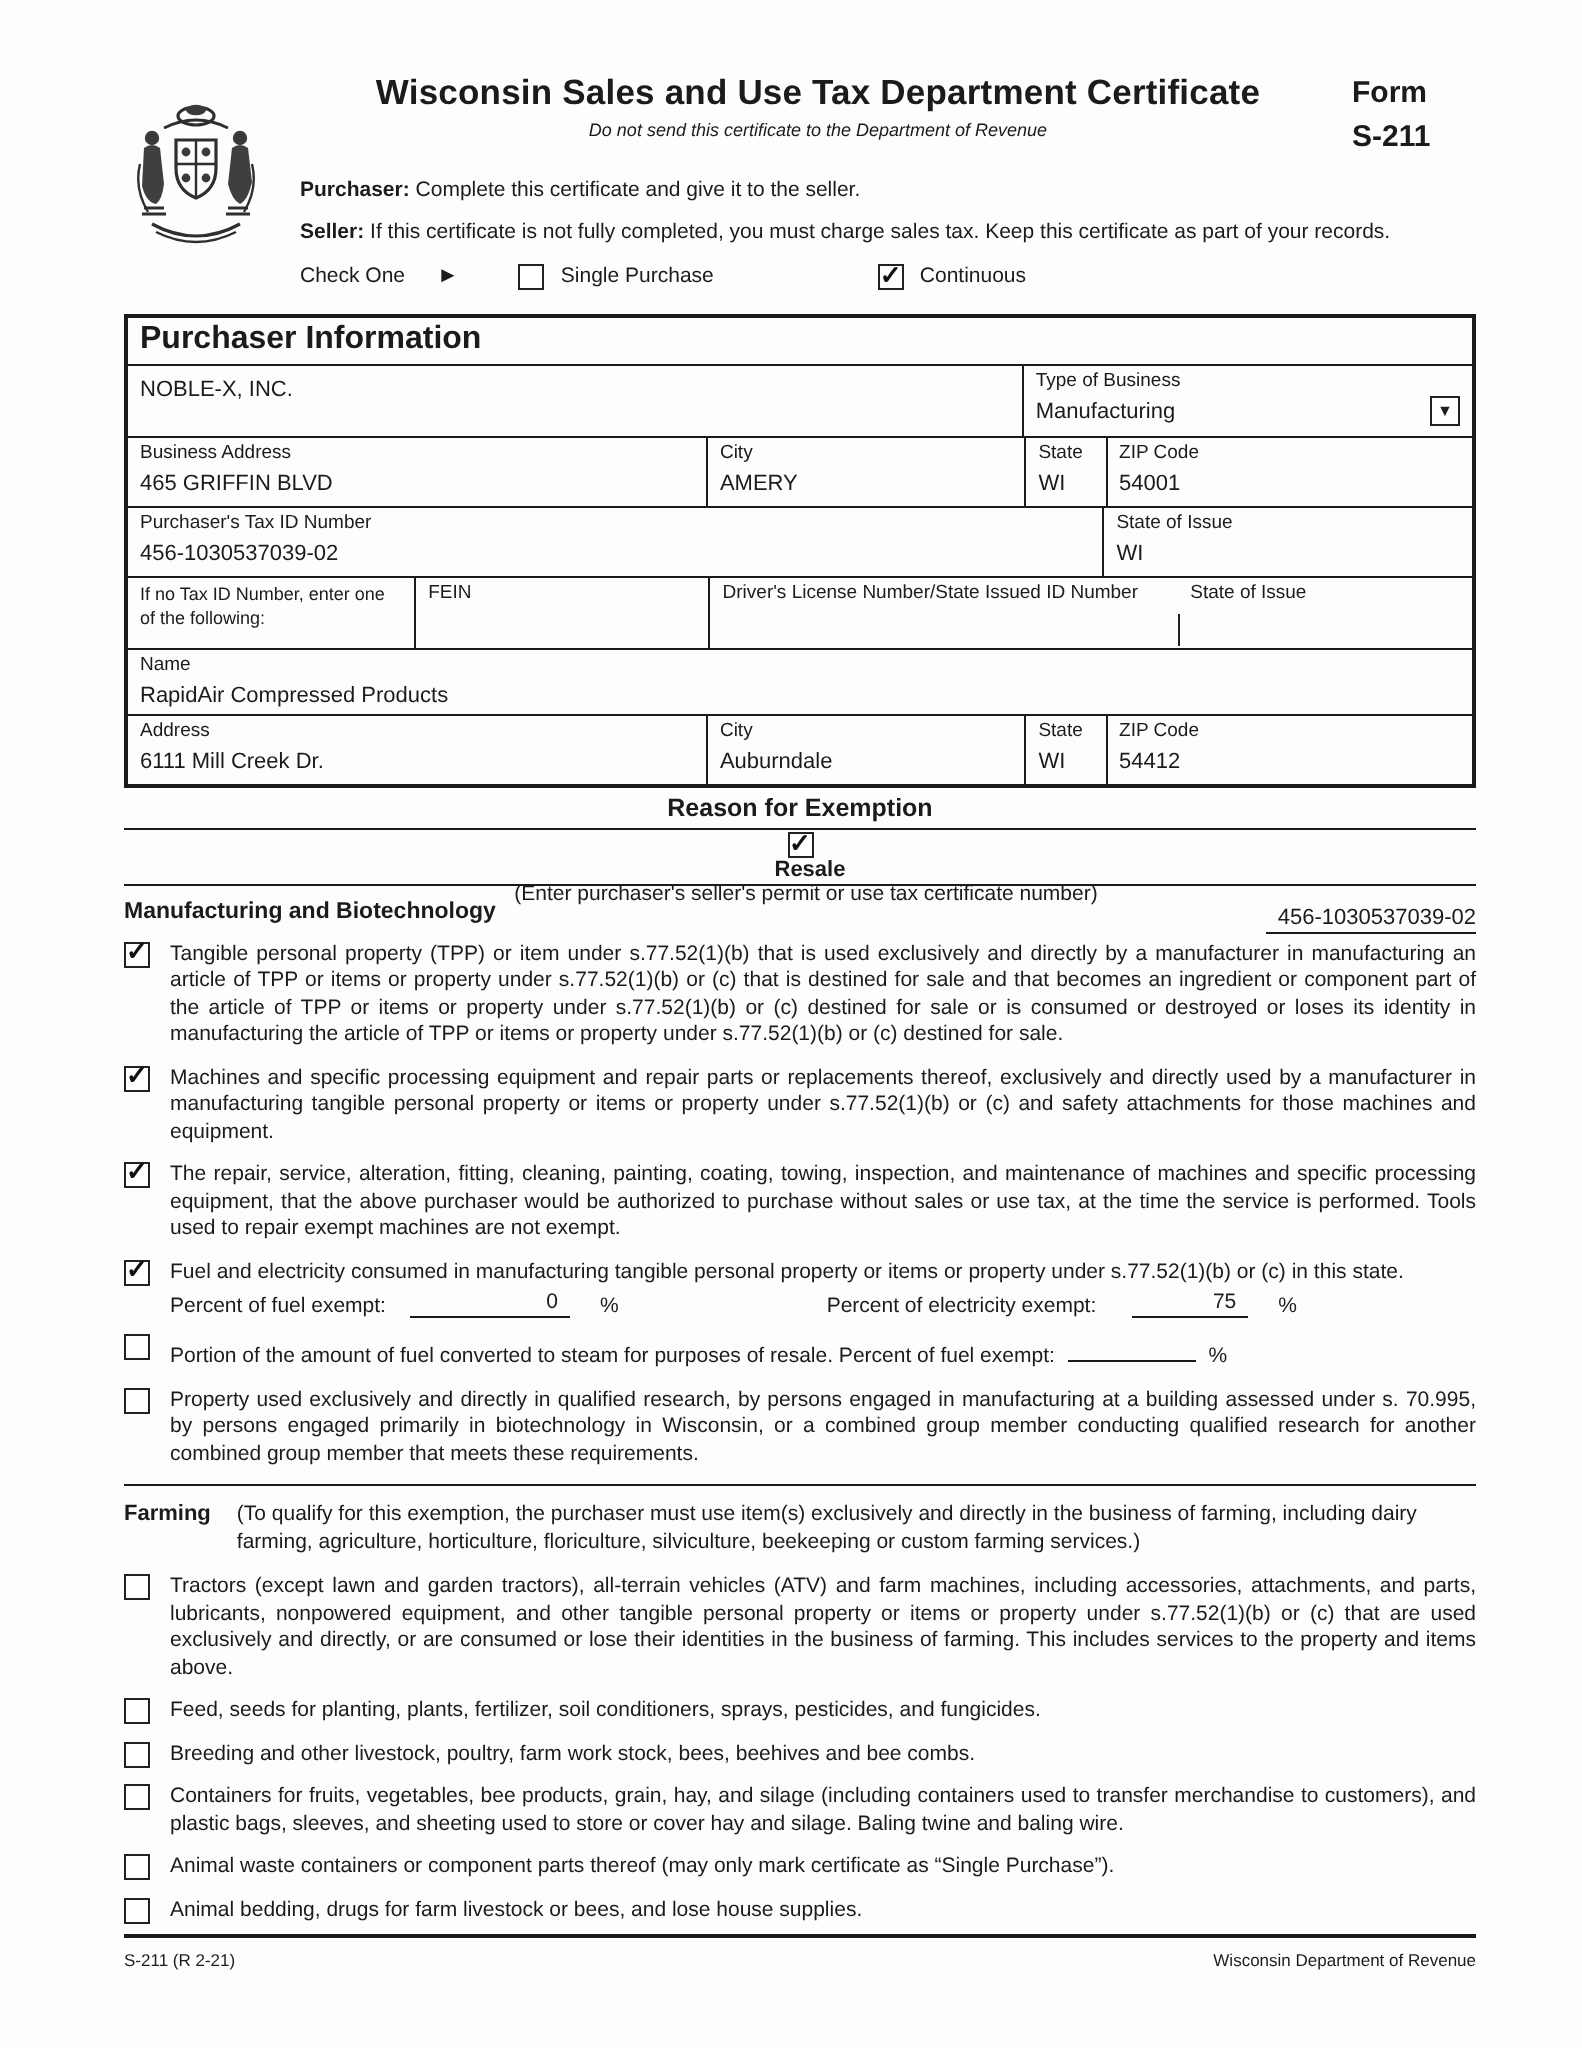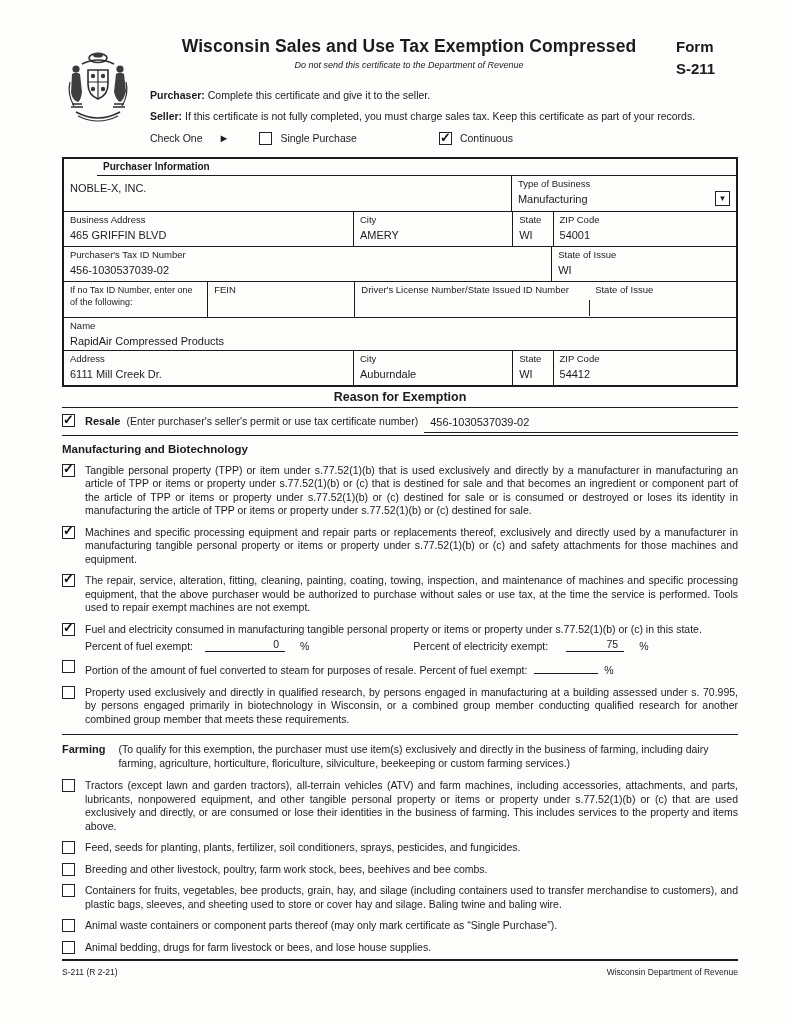--- a/index.html
+++ b/index.html
@@ -27,41 +27,41 @@
     position:relative; background:#fff; flex:0 0 auto;
   }
   .checkbox.checked::after {
     content:"✓"; position:absolute; left:0px; top:-3px; font-size:13px; font-weight:bold; color:#111;
   }
   .cb-label { margin-left:8px; }
   .sp-box { margin-left:30px; }
   .cont-box { margin-left:82px; }
   
   .info-table { border:2px solid #1b1b1b; margin-top:2px; }
-  .sec-row { font-size:10px; font-weight:bold; padding:2px 6px 3px; border-bottom:1.6px solid #1b1b1b;margin-left:33px; }
+  .sec-row { font-size:16px; font-weight:bold; padding:2px 6px 3px; border-bottom:1.6px solid #1b1b1b; }
   .trow { display:flex; border-bottom:1.6px solid #1b1b1b; }
   .trow:last-child { border-bottom:none; }
   .cell { padding:2px 6px; position:relative; }
   .cell + .cell { border-left:1.6px solid #1b1b1b; }
   .lbl { font-size:9.5px; }
   .val { font-size:11px; margin-top:4px; white-space:nowrap; }
   .h35 { height:35px; } .h36 { height:36px; } .h33 { height:33px; } .h34 { height:34px; }
   .type-value { display:flex; justify-content:space-between; align-items:center; }
   .dropdown-btn {
     width:15px; height:15px; border:1.6px solid #222; display:flex; align-items:center;
     justify-content:center; font-size:8px; background:#fff; margin-top:-2px; cursor:default;
   }
   .two-line-lbl { font-size:9px; line-height:1.35; }
   .dl-cell { flex:1; }
   .dl-state-lbl { position:absolute; left:63%; top:2px; font-size:9.5px; }
   .dl-sub-divider { position:absolute; left:61.5%; top:52%; height:48%; border-left:1.6px solid #222; }
   
   .reason-head { text-align:center; font-size:12.5px; font-weight:bold; padding:3px 0 3px; }
   .rule { border-top:1.6px solid #1b1b1b; }
-  .resale-row { display:flex; align-items:center; height:24px; margin:1px 0 2px; font-size:11px; }
+  .resale-row { display:flex; align-items:center; height:24px; margin:1px 0 2px; font-size:11px;flex-direction:column; }
   .resale-label { font-weight:bold; margin-left:10px; }
   .resale-hint { margin-left:6px; font-size:10.5px; }
   .fill-line { flex:1; border-bottom:1.6px solid #1b1b1b; margin-left:6px; padding:0 0 1px 6px; font-size:11px; align-self:flex-end; height:17px; }
   .mfg-head { font-size:11.5px; font-weight:bold; margin:7px 0 9px; }
   .item { display:flex; font-size:10.5px; line-height:13.5px; margin-bottom:8px; }
   .item .checkbox { margin-right:10px; margin-top:0; }
   .item-text { flex:1; text-align:justify; }
   .percent-row { display:flex; align-items:flex-end; font-size:10.5px; margin:-2px 0 8px 23px;gap:12px; }
   .blank { display:inline-block; border-bottom:1.2px solid #1b1b1b; text-align:right; padding:0 6px 0 0; height:14px; }
   .blank.b-fuel { width:80px; }
@@ -99,21 +99,21 @@
         <path d="M54 32 q4 -3 8 0 l2 17 q-2 9 -6 11 q-4 -2 -6 -10 z" fill="#3f3f3f"></path>
         <path d="M52 62 h10 M51 65 h12" stroke="#2e2e2e" stroke-width="1.4"></path>
         <path d="M14 70 q22 12 44 0" fill="none" stroke="#2e2e2e" stroke-width="1.6"></path>
         <path d="M16 74 q20 10 40 0" fill="none" stroke="#2e2e2e" stroke-width="1.2"></path>
         <path d="M8 40 q-3 12 4 24 M64 40 q3 12 -4 24" fill="none" stroke="#2e2e2e" stroke-width="1.2"></path>
       </svg>
     </div>
     <div class="header-right">
       <div class="title-row">
         <div class="title-block">
-          <div class="doc-title">Wisconsin Sales and Use Tax Exemption Compressed</div>
+          <div class="doc-title">Wisconsin Sales and Use Tax Department Certificate</div>
           <div class="doc-subtitle">Do not send this certificate to the Department of Revenue</div>
         </div>
         <div class="form-id">
           <div>Form</div>
           <div>S-211</div>
         </div>
       </div>
       <div class="instr">
         <b>Purchaser:</b>
         <span>Complete this certificate and give it to the seller.</span>

